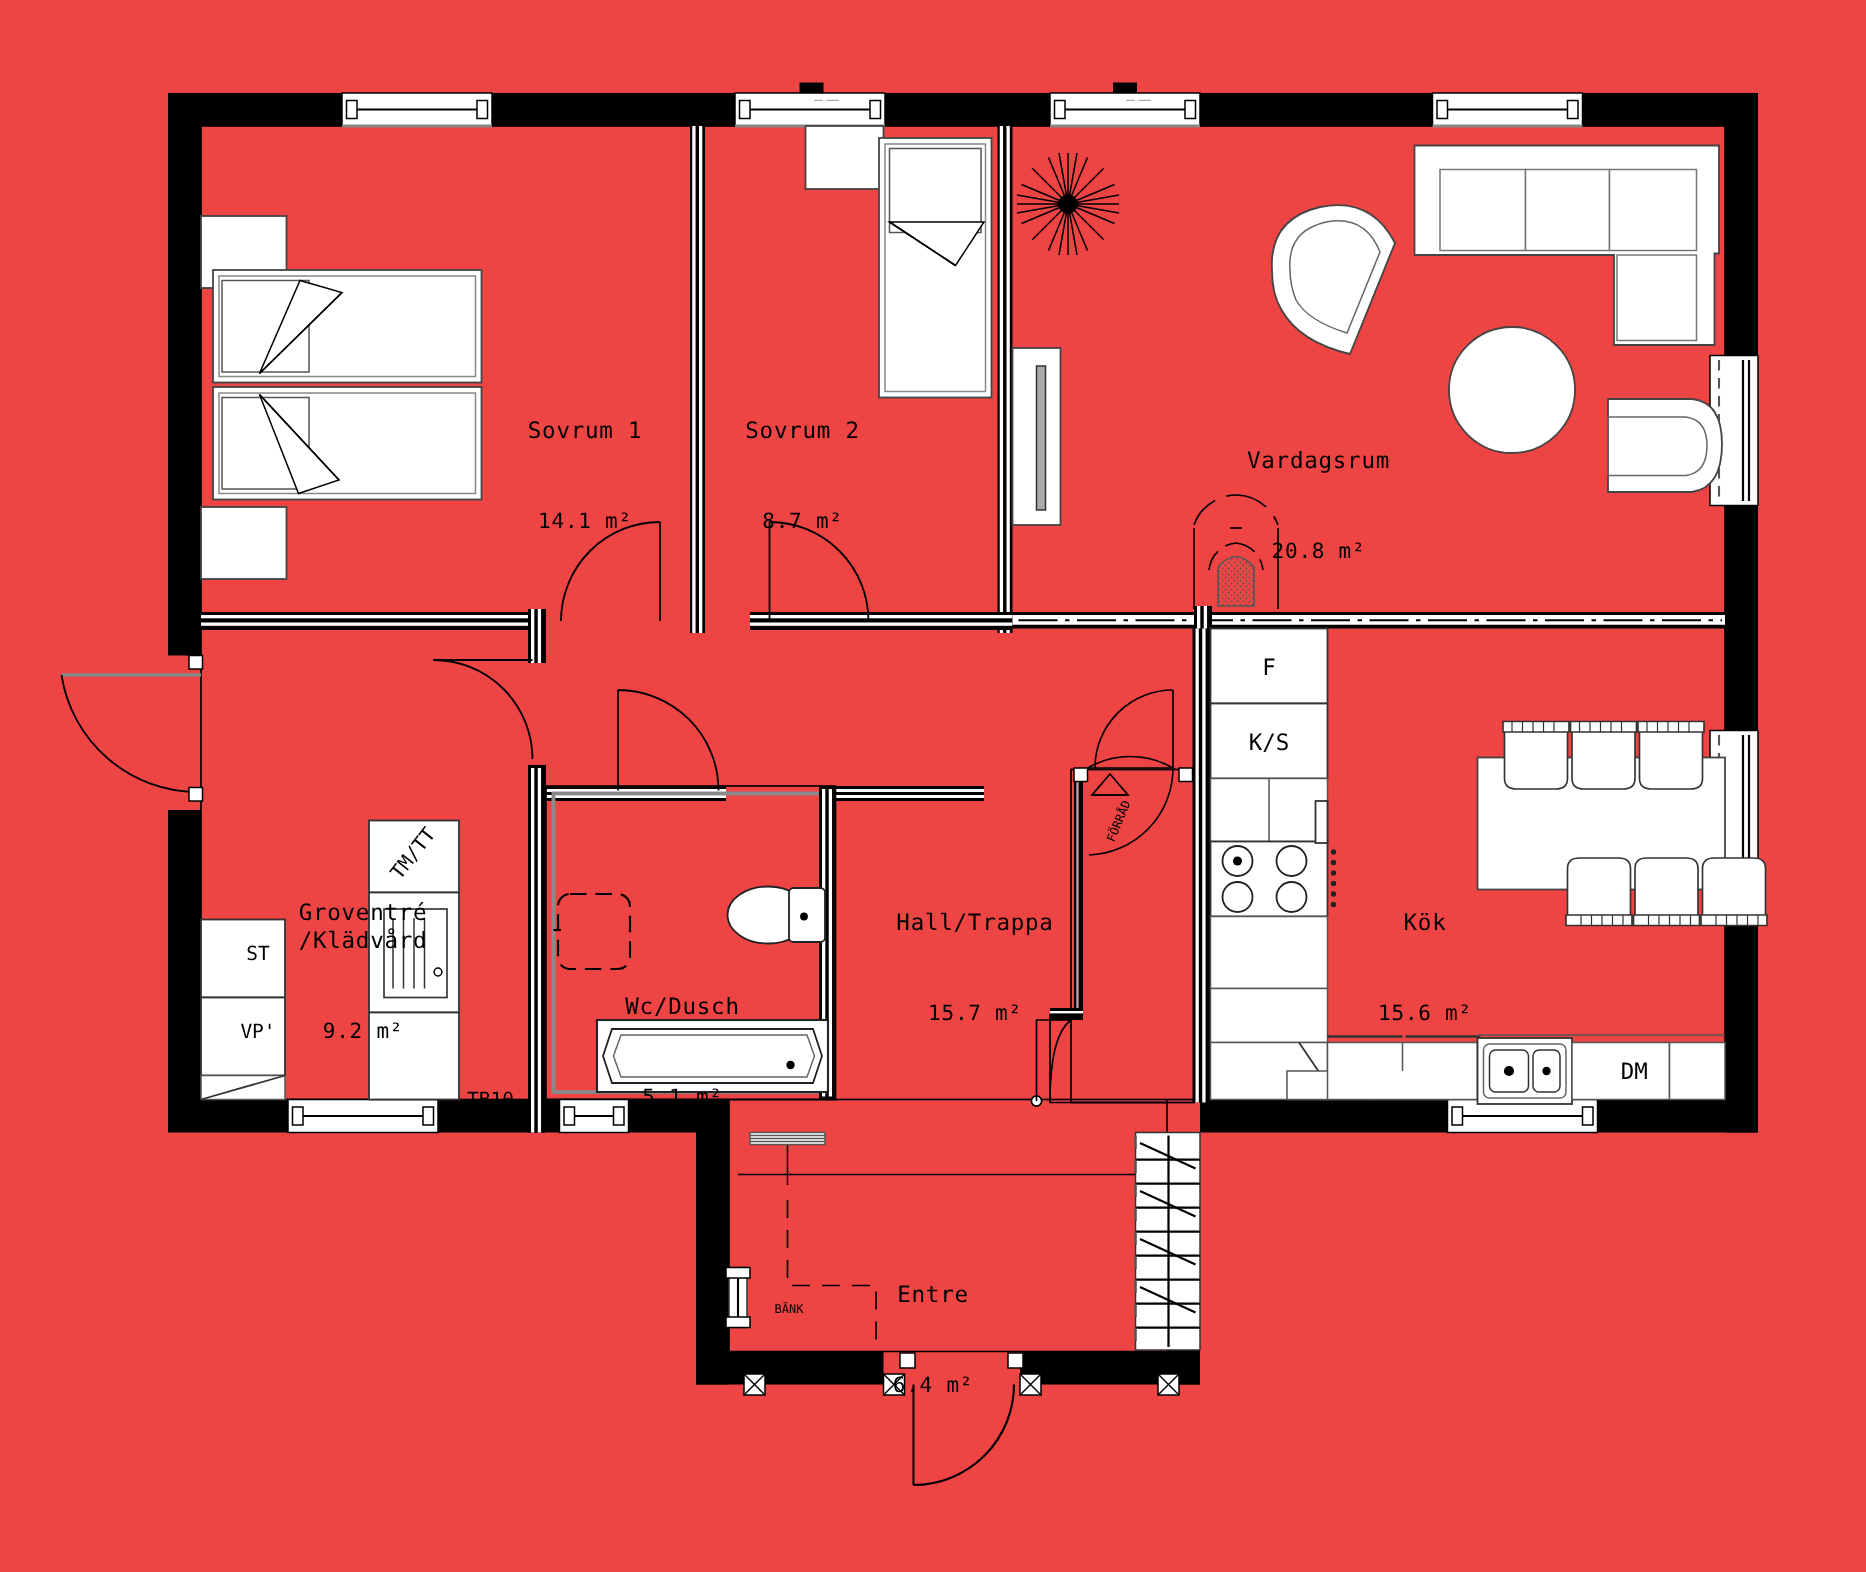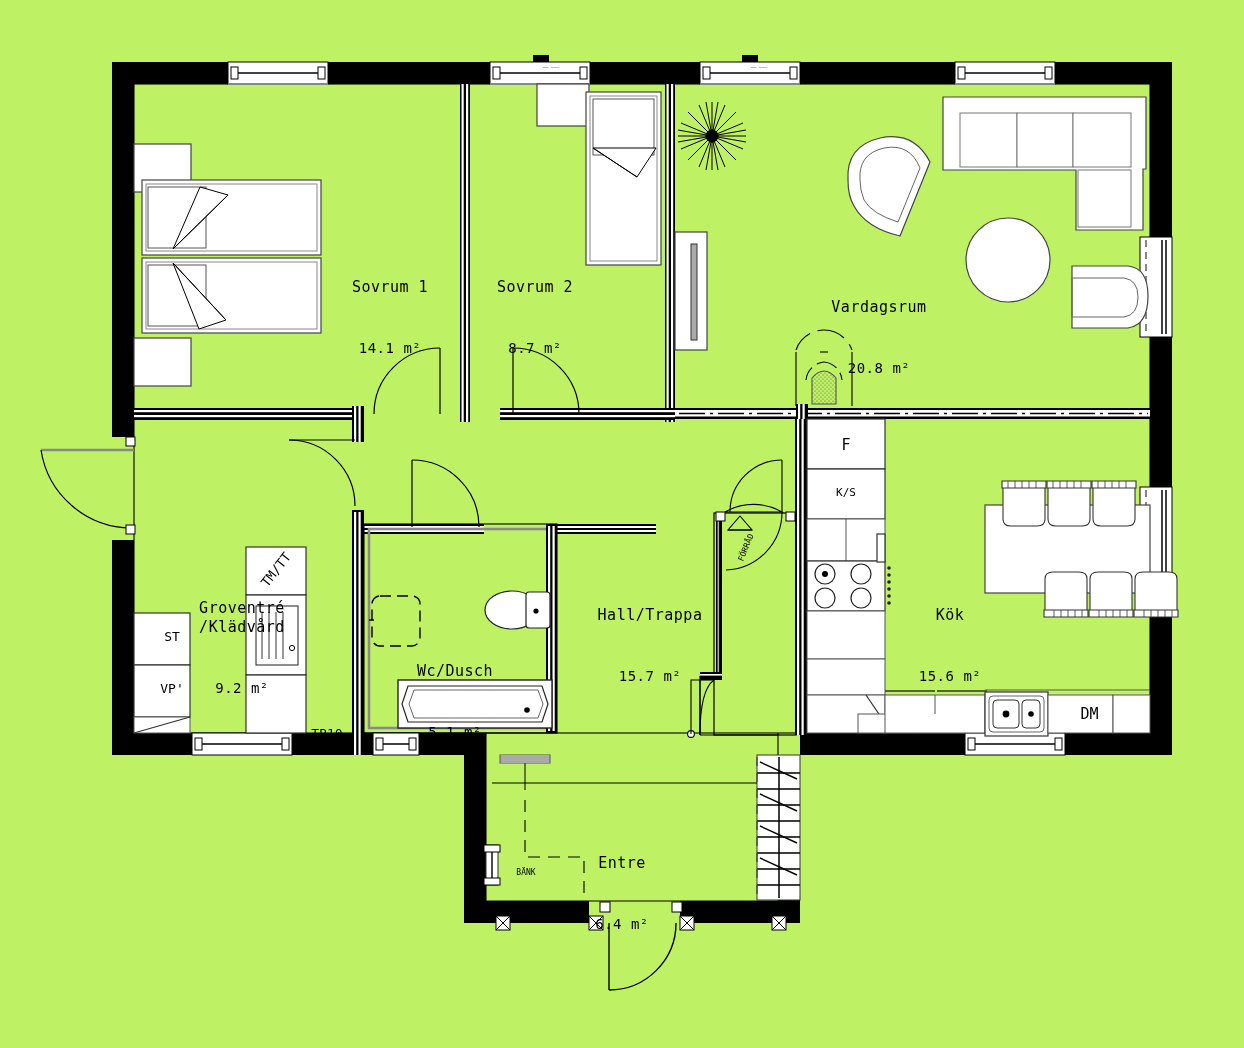--- a/index.html
+++ b/index.html
@@ -1,19 +1,19 @@
 <!DOCTYPE html>
 <html><head>
 <meta charset="utf-8">
 <title>Floor Plan</title>
 <style>
   html,body{margin:0;padding:0;background:#ffffff;}
   body{width:1244px;height:1048px;overflow:hidden;
        font-family:"DejaVu Sans Mono","Liberation Mono",monospace;}
-  #plan{position:relative;width:1244px;height:1048px;background:#bef264;}
+  #plan{position:relative;width:1244px;height:1048px;background:#ef4444;}
   svg{display:block;}
   .roomlabel{position:absolute;text-align:center;color:#000;
              font-family:"DejaVu Sans Mono","Liberation Mono",monospace;
              line-height:1.30;white-space:pre;pointer-events:none;}
   .rl-name{font-size:15px;letter-spacing:0.5px;}
   .rl-area{font-size:14px;letter-spacing:0.5px;}
   .sm{position:absolute;font-size:13px;color:#000;text-align:center;
       font-family:"DejaVu Sans Mono","Liberation Mono",monospace;white-space:pre;}
   .xs{position:absolute;font-size:8px;color:#000;text-align:center;
       font-family:"DejaVu Sans Mono","Liberation Mono",monospace;white-space:pre;}
@@ -623,21 +623,21 @@
 <div class="roomlabel" style="left:537px;top:812px;width:170px;">
   <div class="rl-name">Entre</div>
   <div class="rl-area">6.4 m²</div>
 </div>
 
 <div class="sm" style="left:146px;top:629px;width:52px;">ST</div>
 <div class="sm" style="left:146px;top:681px;width:52px;">VP'</div>
 <div class="sm" style="left:303px;top:694px;width:48px;margin-top:32px;">TB10</div>
 <div class="sm rot-tmtt" style="left:252px;top:562px;width:48px;">TM/TT</div>
 <div class="sm" style="left:813px;top:436px;width:66px;font-size:15px;">F</div>
-<div class="sm" style="left:813px;top:486px;width:66px;font-size:11px;">K/S</div>
+<div class="sm" style="left:813px;top:486px;width:66px;font-size:15px;">K/S</div>
 <div class="sm" style="left:1048px;top:705px;width:83px;font-size:15px;">DM</div>
 <div class="xs rot-forrad" style="left:726px;top:543px;width:40px;">FÖRRÅD</div>
 <div class="xs" style="left:506px;top:868px;width:40px;">BÄNK</div>
 
 <div class="xs" style="left:508px;top:65px;width:86px;font-size:4.5px;color:#222;">—— ———</div>
 <div class="xs" style="left:716px;top:65px;width:86px;font-size:4.5px;color:#222;">—— ———</div>
 
 </div>
 
 </body></html>

